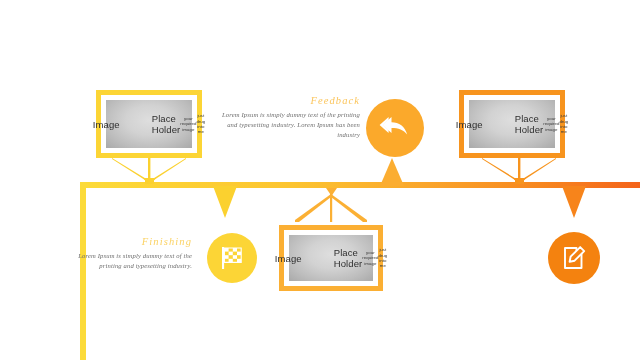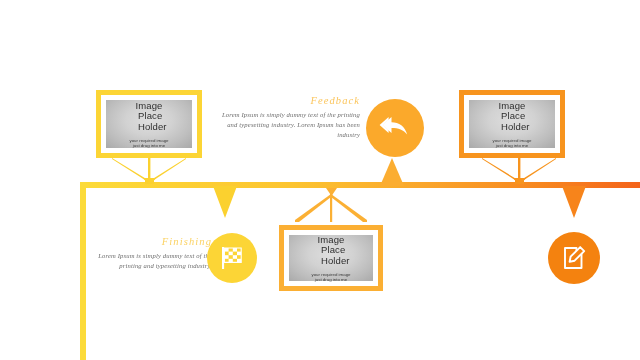--- a/index.html
+++ b/index.html
@@ -29,21 +29,21 @@
   .tri svg{display:block;}
 
   
   .img-card{
     position:absolute;background:#ffffff;
     box-sizing:border-box;
   }
   .img-card .inner{
     width:100%;height:100%;
     background:radial-gradient(ellipse at 50% 42%, #dedede 0%, #d2d2d2 38%, #bdbdbd 72%, #a9a9a9 100%);
-    display:flex;flex-direction:column;align-items:center;justify-content:center;
+    display:flex;flex-direction:row;align-items:center;justify-content:center;
     font-family:"Liberation Sans", sans-serif;
     color:#2e2e2e;
   }
   .ph-title{font-size:9.5px;line-height:11px;letter-spacing:.1px;}
   .ph-sub{font-size:9.5px;line-height:11px;letter-spacing:.1px;margin-top:-1px;margin-left:32px;}
   .ph-rule{width:64%;height:1px;background:#6f6f6f;margin:3px 0 3px;}
   .ph-small{font-size:4.4px;line-height:5.4px;color:#3a3a3a;text-align:center;}
 
   
   .circle{
@@ -149,21 +149,21 @@
     <div class="hd" style="color:#FBC55C;">Feedback</div>
     <div class="bd">Lorem Ipsum is simply dummy text of the printing and typesetting industry. Lorem Ipsum has been industry</div>
   </div>
   <div class="circle" style="left:366px;top:99px;width:58px;height:58px;background:#FBA92B;">
     <svg width="32" height="30" viewBox="0 0 32 30">
       <path d="M12.5,4.0 L12.5,9.2 C20.0,9.4 26.0,13.2 28.2,21.6 C24.6,16.6 19.4,14.9 12.5,14.9 L12.5,20.1 L3.4,12.05 Z" fill="#ffffff"></path>
       <path d="M9.6,4.0 L9.6,7.0 L4.0,12.05 L9.6,17.1 L9.6,20.1 L0.6,12.05 Z" fill="#ffffff"></path>
     </svg>
   </div>
 
-  <div class="blk ta-r" style="left:96px;top:236px;width:116px;">
+  <div class="blk ta-r" style="left:76px;top:236px;width:116px;">
     <div class="hd" style="color:#FBD263;">Finishing</div>
     <div class="bd">Lorem Ipsum is simply dummy text of the printing and typesetting industry.</div>
   </div>
   <div class="circle" style="left:207px;top:233px;width:50px;height:50px;background:#FCD536;">
     <svg width="28" height="28" viewBox="0 0 28 28">
       <rect x="4.0" y="3.0" width="2.1" height="22" fill="#ffffff"></rect>
       <g fill="#ffffff">
         <rect x="6.4" y="4.0" width="4.2" height="3.6"></rect>
         <rect x="14.8" y="4.0" width="4.2" height="3.6"></rect>
         <rect x="10.6" y="7.6" width="4.2" height="3.6"></rect>

